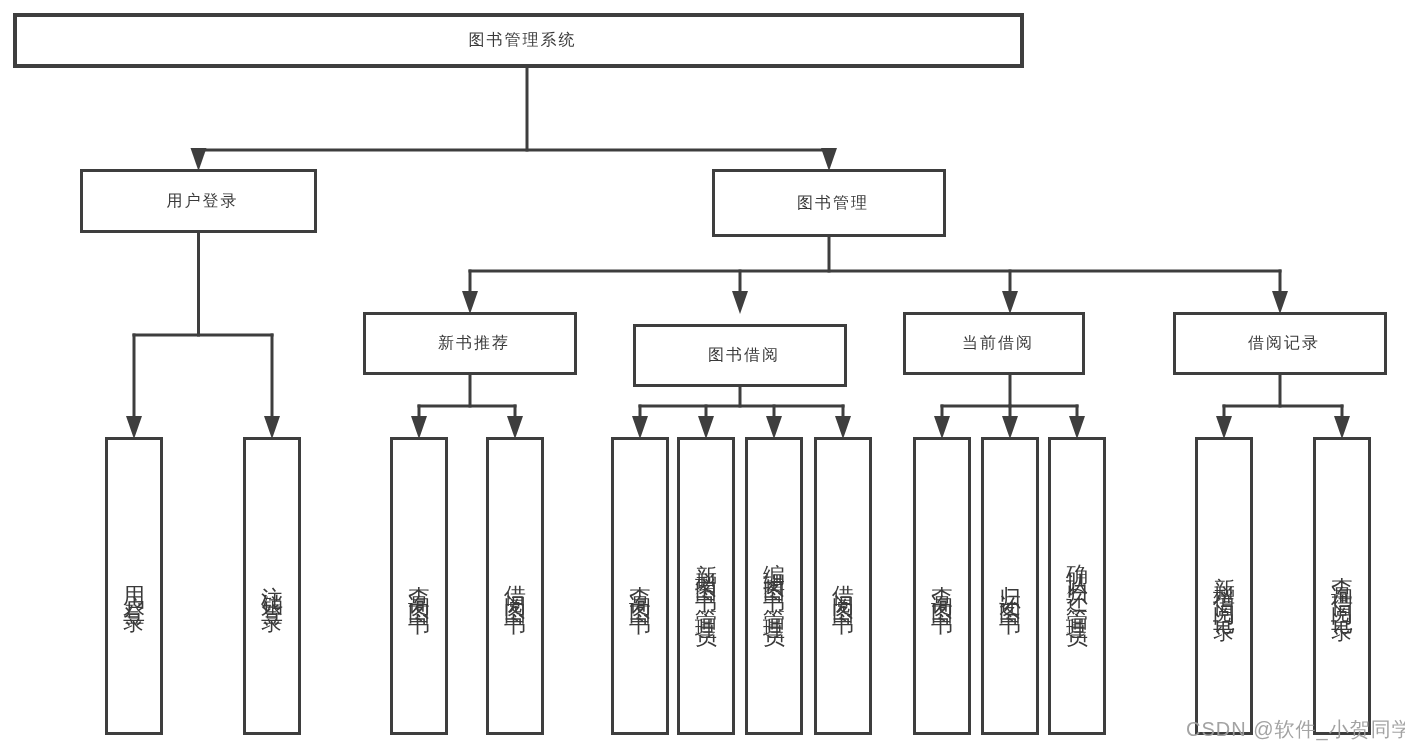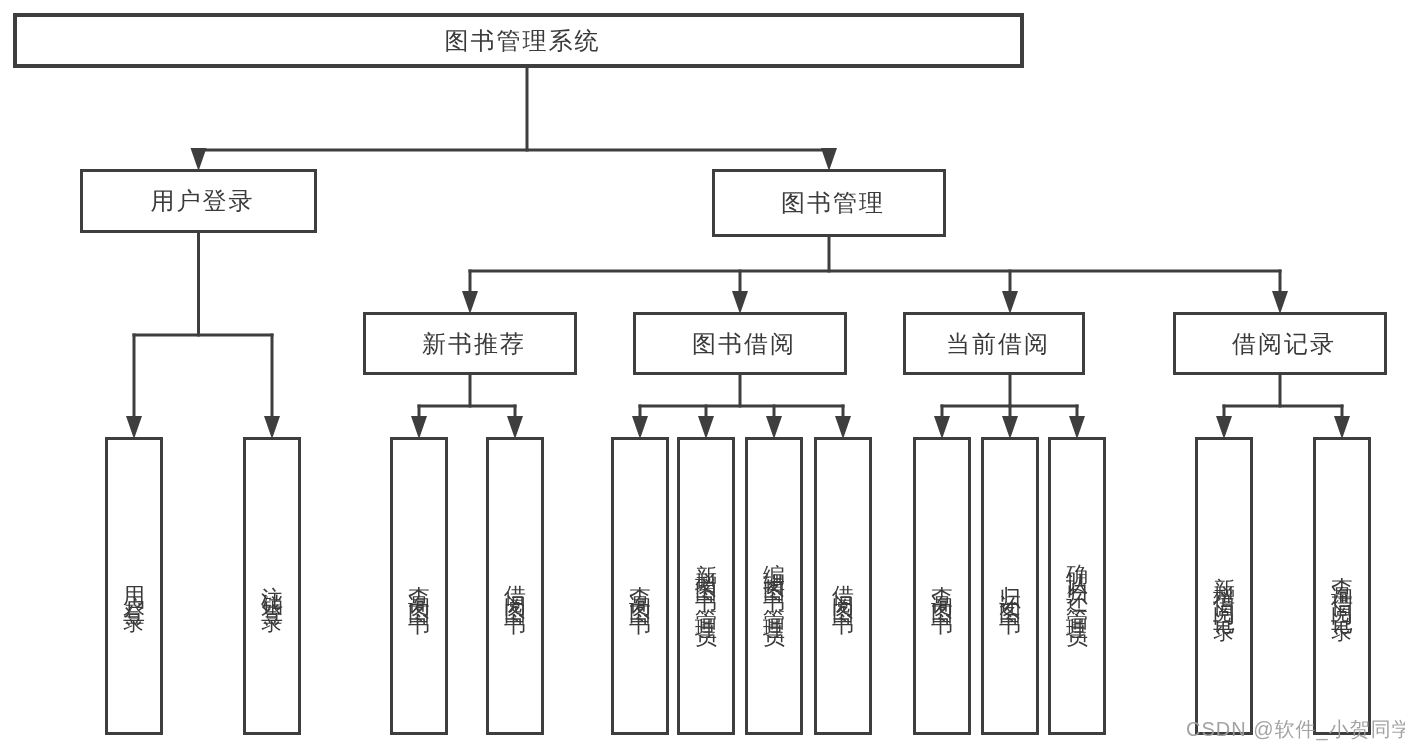--- a/index.html
+++ b/index.html
@@ -21,21 +21,21 @@
     background: #ffffff;
     border: 3px solid #3e3e3e;
     box-sizing: border-box;
     display: flex;
     align-items: center;
     justify-content: center;
     color: #3a3a3a;
     text-align: center;
   }
   .node.h {
-    font-size: 24px;
+    font-size: 16px;
     letter-spacing: 2px;
     padding-left: 8px;
   }
   .node.root-node {
     border-width: 4px;
   }
   .node.v {
     writing-mode: vertical-rl;
     text-orientation: mixed;
     font-size: 22px;
@@ -116,21 +116,21 @@
       </div>
       <div class="node h" style="left: 80px; top: 169px; width: 237px; height: 64px;">
         <span class="label">用户登录</span>
       </div>
       <div class="node h" style="left: 712px; top: 169px; width: 234px; height: 68px;">
         <span class="label">图书管理</span>
       </div>
       <div class="node h" style="left: 363px; top: 312px; width: 214px; height: 63px;">
         <span class="label">新书推荐</span>
       </div>
-      <div class="node h" style="left: 633px; top: 312px; width: 214px; height: 63px;">
+      <div class="node h" style="left: 633px; top: 324px; width: 214px; height: 63px;">
         <span class="label">图书借阅</span>
       </div>
       <div class="node h" style="left: 903px; top: 312px; width: 182px; height: 63px;">
         <span class="label">当前借阅</span>
       </div>
       <div class="node h" style="left: 1173px; top: 312px; width: 214px; height: 63px;">
         <span class="label">借阅记录</span>
       </div>
       <div class="node v" style="left: 105px; top: 437px; width: 58px; height: 298px;">
         <span class="label">用户登录</span>

